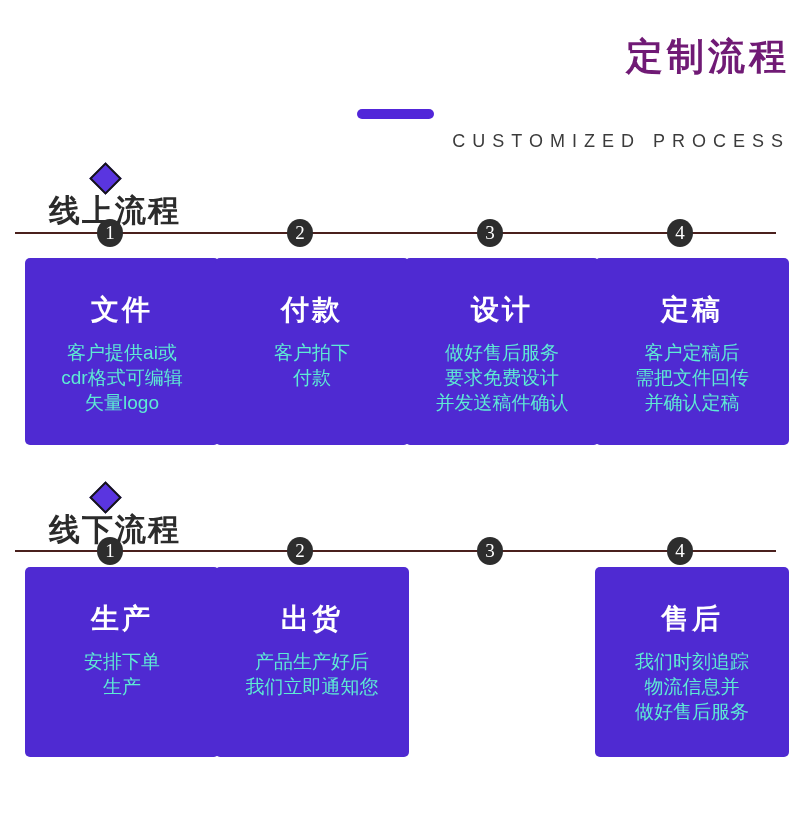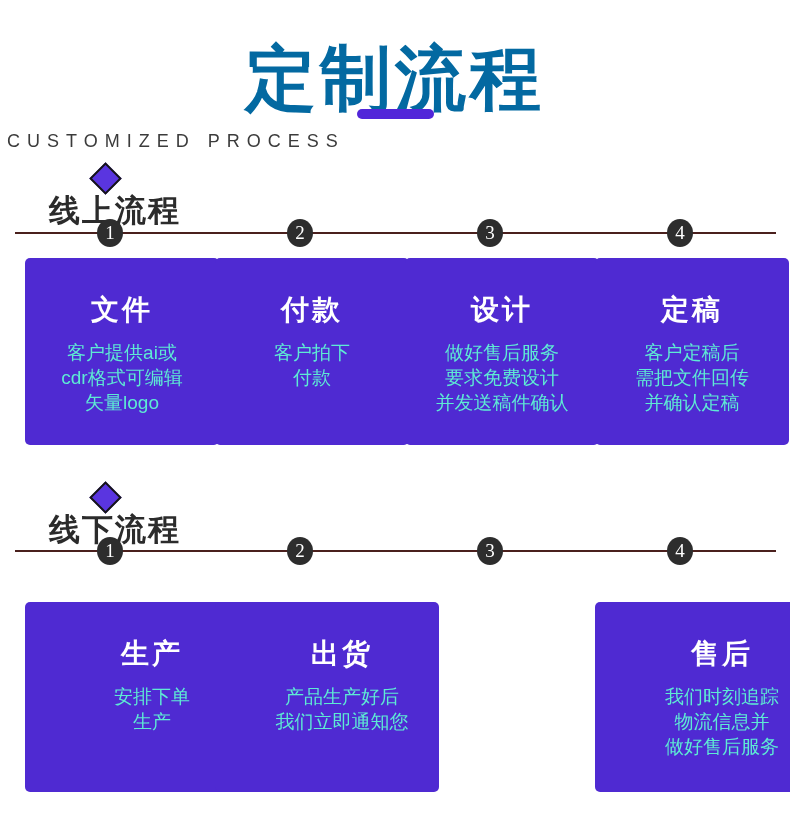--- a/index.html
+++ b/index.html
@@ -1,24 +1,24 @@
 <!DOCTYPE html>
 <html><head>
 <meta charset="utf-8">
 <style>
   html,body{margin:0;padding:0;background:#ffffff;}
   body{font-family:"Liberation Sans","DejaVu Sans",sans-serif;}
   .page{position:relative;width:790px;height:823px;background:#ffffff;overflow:hidden;margin:0 auto;}
 
   
-  .main-title{position:absolute;top:32px;left:0;width:100%;text-align:center;
-    font-size:71px;font-weight:bold;color:#0369a1;letter-spacing:4px;}
+  .main-title{position:absolute;top:32px;left:0;width:100%;text-align:right;
+    font-size:37px;font-weight:bold;color:#701a75;letter-spacing:4px;}
   .title-bar{position:absolute;top:109px;left:357px;width:77px;height:10px;
     border-radius:5px;background:#5226d9;}
-  .subtitle{position:absolute;top:131px;left:0;width:100%;text-align:left;
+  .subtitle{position:absolute;top:131px;left:0;width:100%;text-align:right;
     font-size:18px;letter-spacing:7px;text-indent:7px;color:#3b3b3b;}
 
   
   .section-header{position:absolute;left:27px;display:flex;align-items:center;height:40px;flex-direction:column;}
   .sh1{top:167px;}
   .sh2{top:486px;text-align:center;}
   .diamond{width:19px;height:19px;background:#5a35e0;border:2px solid #161616;
     transform:rotate(45deg);flex:0 0 auto;margin-left:3px;}
   .section-label{margin-left:22px;font-size:31px;font-weight:bold;color:#2b2b2b;letter-spacing:2px;}
 
@@ -28,21 +28,21 @@
   .track2{top:537px;}
   .track-line{position:absolute;top:13px;left:15px;right:14px;height:2px;background:#4a201d;}
   .num-badge{position:absolute;top:0;width:26px;height:28px;border-radius:50%;
     background:#2d2d2d;color:#ffffff;font-family:"Liberation Serif","DejaVu Serif",serif;
     font-size:19px;display:flex;align-items:center;justify-content:center;}
   .n1{left:97px;} .n2{left:287px;} .n3{left:477px;} .n4{left:667px;}
 
   
   .step-card{position:absolute;width:194px;background:#4f2ad2;border-radius:5px;}
   .row1{top:258px;height:187px;}
-  .row2{top:602px;height:190px;padding-left:30px;}
+  .row2{top:567px;height:190px;}
   .pos1{left:25px;} .pos2{left:215px;} .pos3{left:405px;} .pos4{left:595px;}
   .card-title{margin-top:33px;text-align:center;font-size:28px;font-weight:bold;
     color:#ffffff;letter-spacing:3px;}
   .card-body{margin-top:11px;text-align:center;font-size:19px;color:#5eead4;line-height:25px;}
 </style>
 </head>
 <body>
 
 <div class="page">
 

